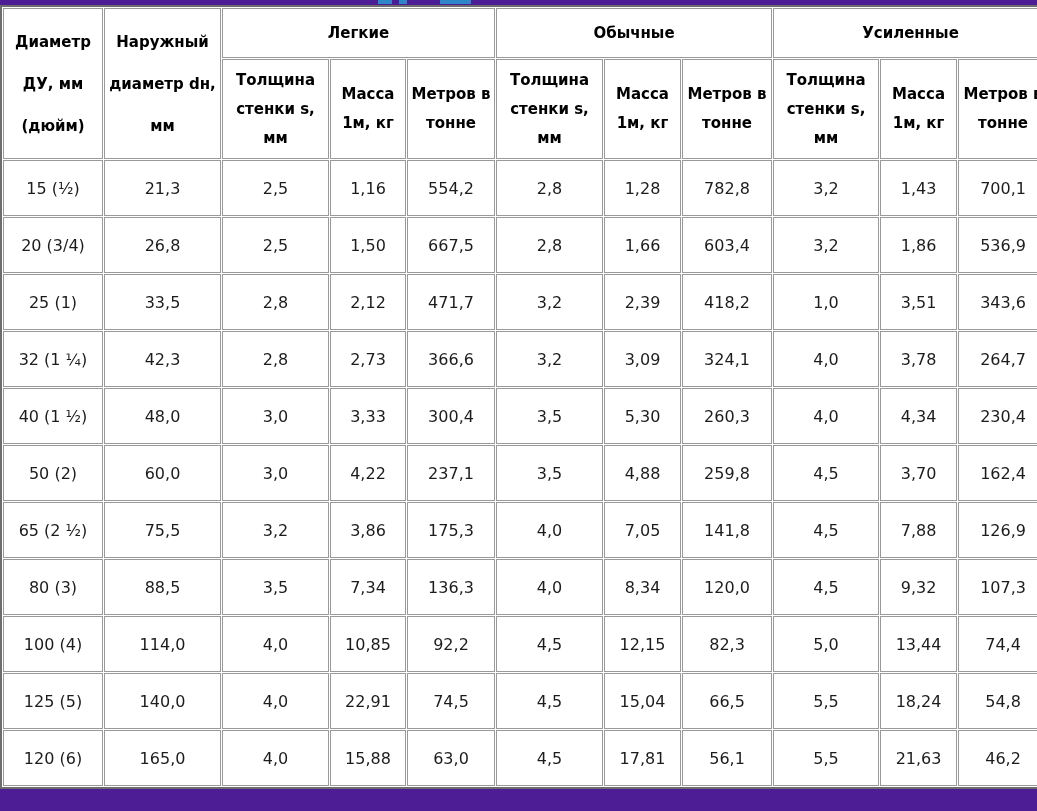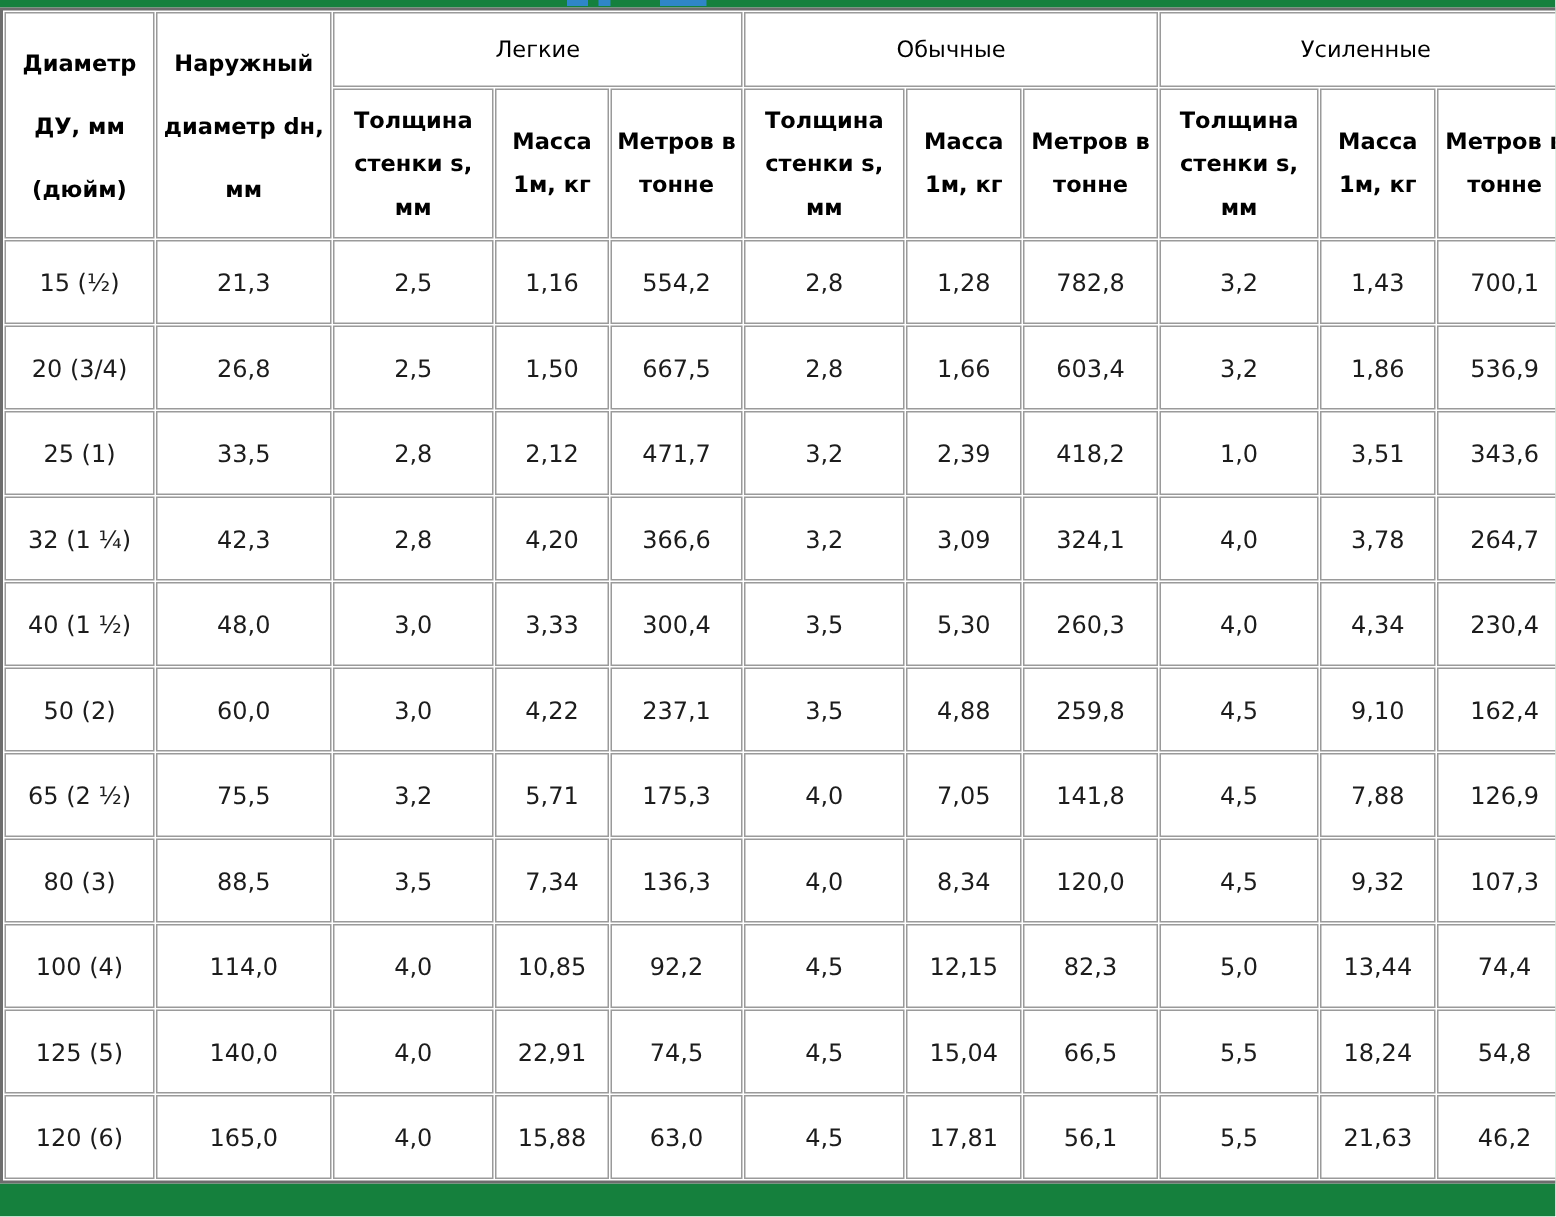--- a/index.html
+++ b/index.html
@@ -4,21 +4,21 @@
 <style>
   html, body {
     margin: 0;
     padding: 0;
     background: #ffffff;
   }
   .page {
     position: relative;
     width: 1037px;
     height: 811px;
-    background: #15803d;
+    background: #4c1d95;
     overflow: hidden;
     font-family: "DejaVu Sans", "Liberation Sans", sans-serif;
   }
   
   .title-fragment {
     position: absolute;
     top: 0;
     height: 4px;
     background: #2f86c8;
   }
@@ -43,21 +43,21 @@
     border: 1px solid #9a9a9a;
     background: #ffffff;
     text-align: center;
     vertical-align: middle;
     padding: 0 2px;
     overflow: hidden;
   }
   th.group-head {
     height: 50px;
     font-size: 15px;
-    font-weight: normal;
+    font-weight: bold;
     color: #000000;
     line-height: 1.2;
   }
   th.col-head {
     height: 100px;
     font-size: 15px;
     font-weight: bold;
     color: #000000;
     line-height: 29px;
   }
@@ -154,21 +154,21 @@
         <td class="val">2,39</td>
         <td class="val">418,2</td>
         <td class="val">1,0</td>
         <td class="val">3,51</td>
         <td class="val">343,6</td>
       </tr>
       <tr>
         <td class="val">32 (1 ¼)</td>
         <td class="val">42,3</td>
         <td class="val">2,8</td>
-        <td class="val">4,20</td>
+        <td class="val">2,73</td>
         <td class="val">366,6</td>
         <td class="val">3,2</td>
         <td class="val">3,09</td>
         <td class="val">324,1</td>
         <td class="val">4,0</td>
         <td class="val">3,78</td>
         <td class="val">264,7</td>
       </tr>
       <tr>
         <td class="val">40 (1 ½)</td>
@@ -186,28 +186,28 @@
       <tr>
         <td class="val">50 (2)</td>
         <td class="val">60,0</td>
         <td class="val">3,0</td>
         <td class="val">4,22</td>
         <td class="val">237,1</td>
         <td class="val">3,5</td>
         <td class="val">4,88</td>
         <td class="val">259,8</td>
         <td class="val">4,5</td>
-        <td class="val">9,10</td>
+        <td class="val">3,70</td>
         <td class="val">162,4</td>
       </tr>
       <tr>
         <td class="val">65 (2 ½)</td>
         <td class="val">75,5</td>
         <td class="val">3,2</td>
-        <td class="val">5,71</td>
+        <td class="val">3,86</td>
         <td class="val">175,3</td>
         <td class="val">4,0</td>
         <td class="val">7,05</td>
         <td class="val">141,8</td>
         <td class="val">4,5</td>
         <td class="val">7,88</td>
         <td class="val">126,9</td>
       </tr>
       <tr>
         <td class="val">80 (3)</td>

